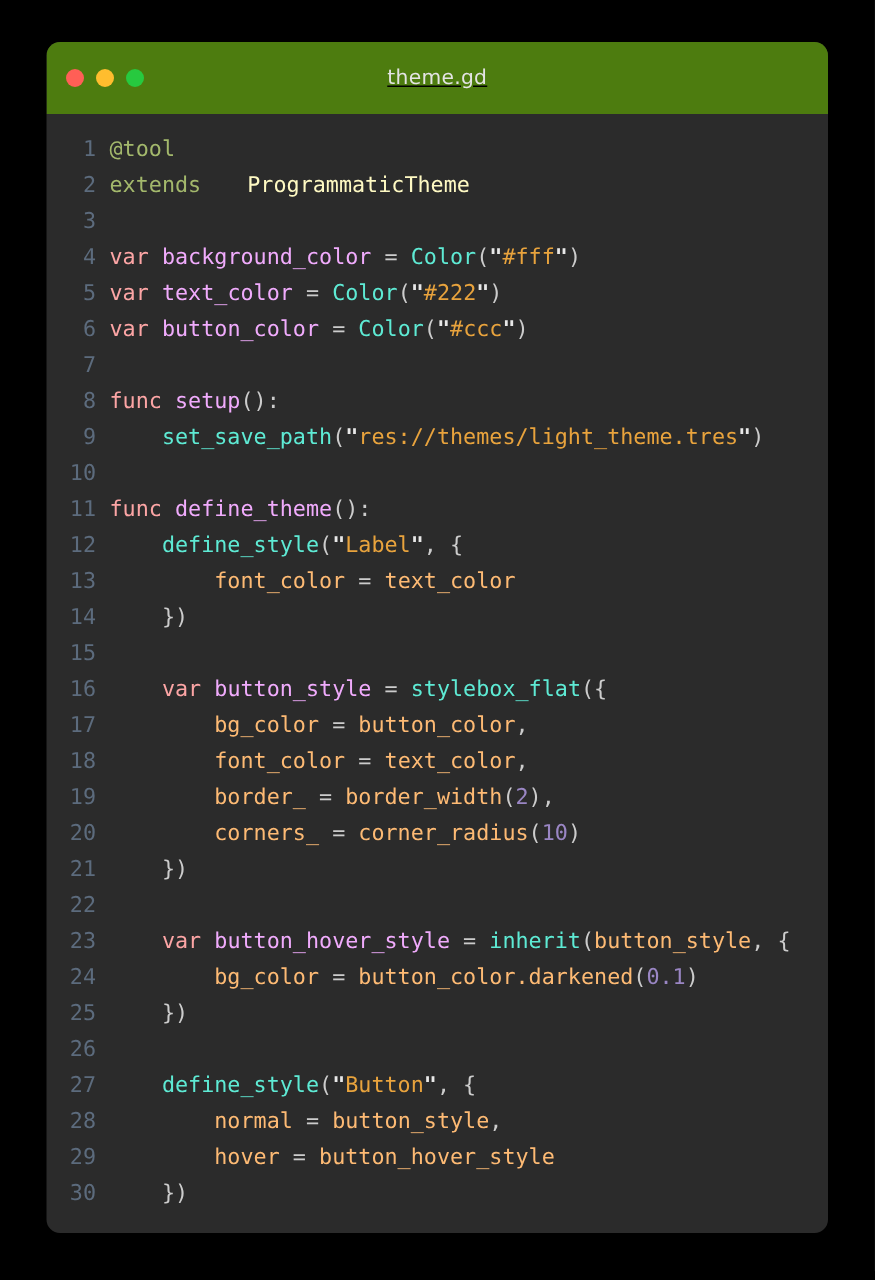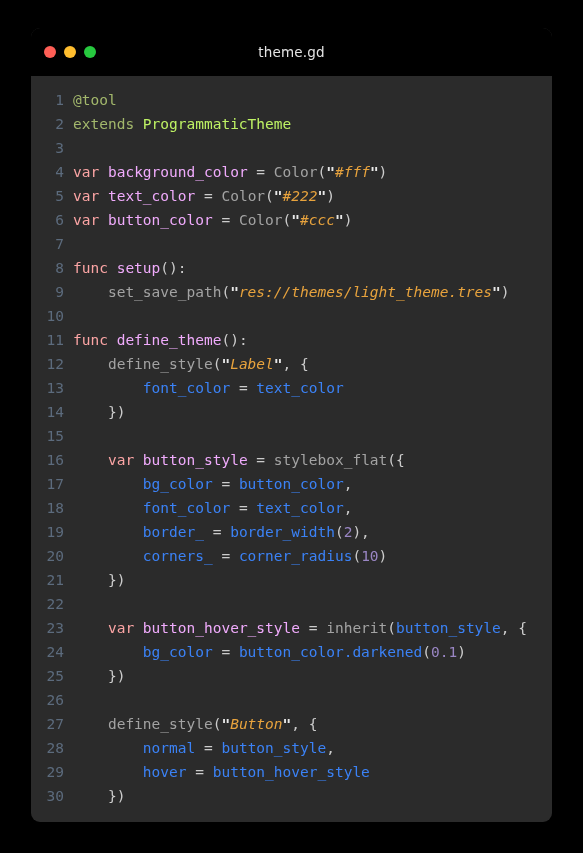--- a/index.html
+++ b/index.html
@@ -23,21 +23,21 @@
     height: 794px;
     background: #2b2b2b;
     border-radius: 9px;
     overflow: hidden;
     box-sizing: border-box;
   }
 
   #titlebar {
     position: relative;
     height: 48px;
-    background: #000000;
+    background: #4d7c0f;
     display: flex;
     align-items: center;
     text-decoration: underline;
   }
 
   #traffic-lights {
     position: absolute;
     left: 13px;
     top: 0;
     height: 48px;
@@ -93,25 +93,25 @@
 
   .lc {
     flex: 1;
     white-space: pre;
   }
 
   
   .t-plain   { color: #d8d8d8; }
   .t-kw      { color: #fca5a5; }
   .t-ann     { color: #a3b86c; }
-  .t-type    { color: #bef264; }
+  .t-type    { color: #fef9c3; margin-left: 22px; }
   .t-ident   { color: #f0abfc; }
-  .t-fn      { color: #a3a3a3; }
-  .t-prop    { color: #3b82f6; }
-  .t-str     { color: #e8a33d; font-style: italic; }
+  .t-fn      { color: #5eead4; }
+  .t-prop    { color: #fdba74; }
+  .t-str     { color: #e8a33d; }
   .t-quote   { color: #e8e8e8; font-weight: bold; }
   .t-num     { color: #9a86c4; }
   .t-punc    { color: #cccccc; }
   .t-op      { color: #cccccc; }
 </style>
 </head>
 <body>
 
 <div id="window">
 

